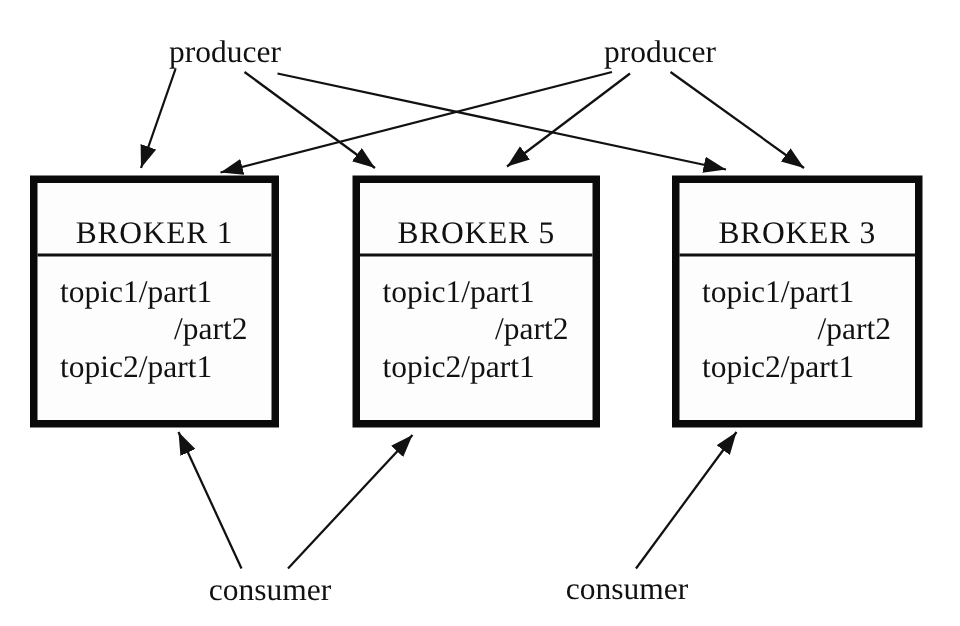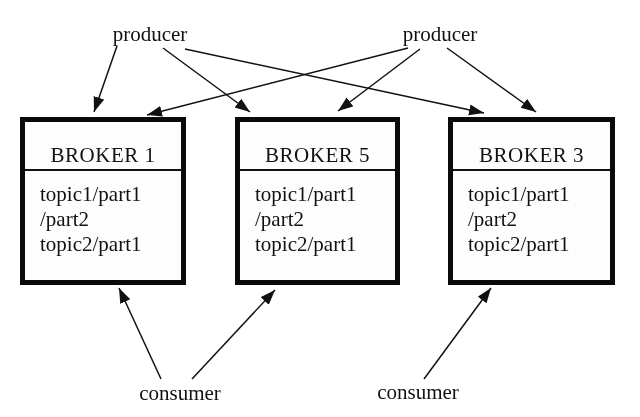--- a/index.html
+++ b/index.html
@@ -58,21 +58,21 @@
     border-bottom: 2px solid #111111;
     letter-spacing: 0.5px;
   }
   .topics {
     margin-top: 11px;
     padding: 0 14px 0 15px;
     font-size: 21px;
     line-height: 25px;
   }
   .topic-line { text-align: left; white-space: nowrap; }
-  .topic-line.indent { text-align: left; padding-right: 2px; }
+  .topic-line.indent { text-align: right; padding-right: 2px; }
 </style>
 </head>
 <body>
 
 <div class="canvas">
 
   <svg class="arrows-layer" viewBox="0 0 640 417" xmlns="http://www.w3.org/2000/svg">
     <defs>
       <marker id="ah" markerUnits="userSpaceOnUse" markerWidth="16" markerHeight="12" refX="15" refY="5.5" orient="auto">
         <polygon points="0 0, 15 5.5, 0 11" fill="#111111"></polygon>

